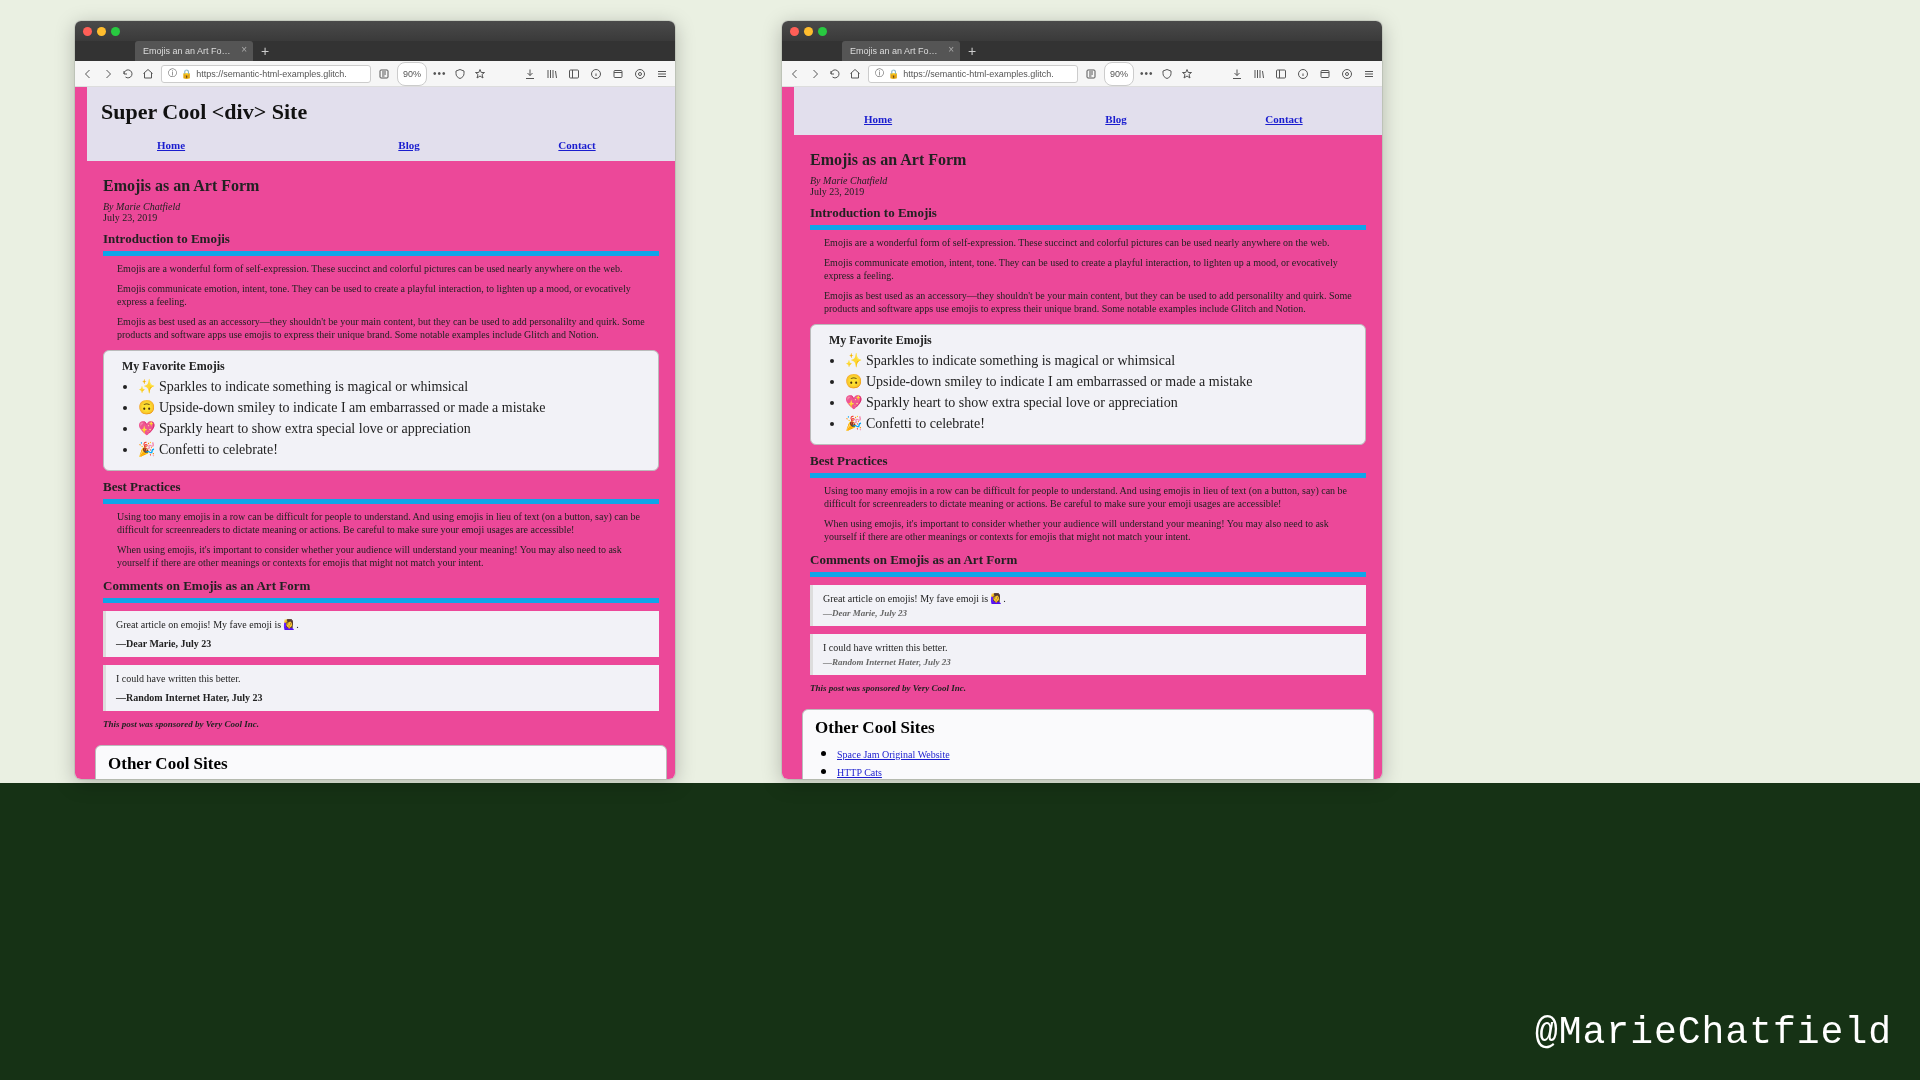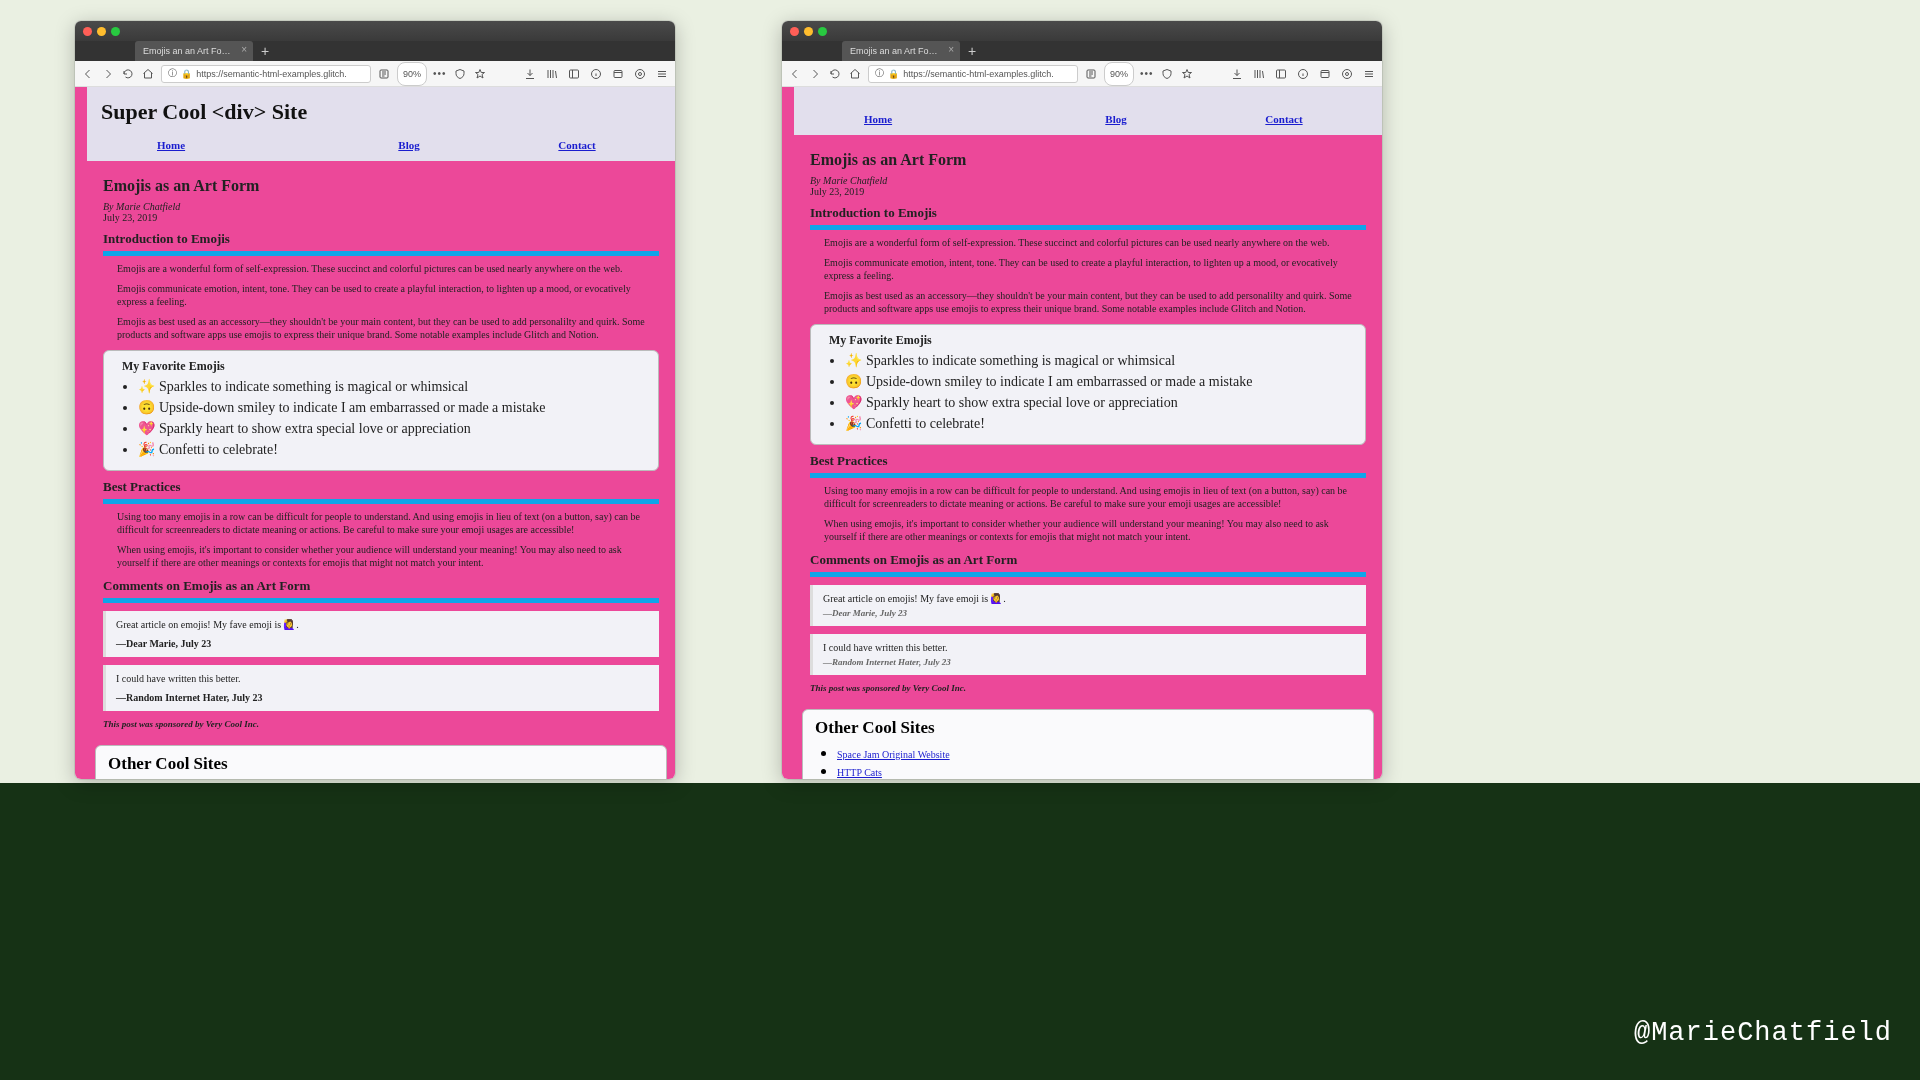--- a/index.html
+++ b/index.html
@@ -3,22 +3,22 @@
 <meta charset="utf-8">
 <style>
   * { box-sizing: border-box; margin: 0; padding: 0; }
   html, body { width: 1920px; height: 1080px; overflow: hidden; font-family: Georgia, 'Times New Roman', serif; }
   .stage {
     width: 1920px; height: 1080px;
     background: linear-gradient(to bottom, #eaf0e2 0%, #eaf0e2 72.5%, #163215 72.5%, #163215 100%);
     position: relative;
   }
   .handle {
-    position: absolute; right: 28px; bottom: 32px;
-    font-family: 'Courier New', monospace; color: #fff; font-size: 27px;
+    position: absolute; right: 28px; bottom: 26px;
+    font-family: 'Courier New', monospace; color: #fff; font-size: 38px;
     letter-spacing: 1px;
   }
 
   .browser {
     position: absolute; top: 21px; width: 600px; height: 758px;
     background: #fff; border-radius: 6px;
     box-shadow: 0 4px 20px rgba(0,0,0,.25), 0 0 0 1px rgba(0,0,0,.08);
     overflow: hidden;
     display: flex; flex-direction: column;
   }

